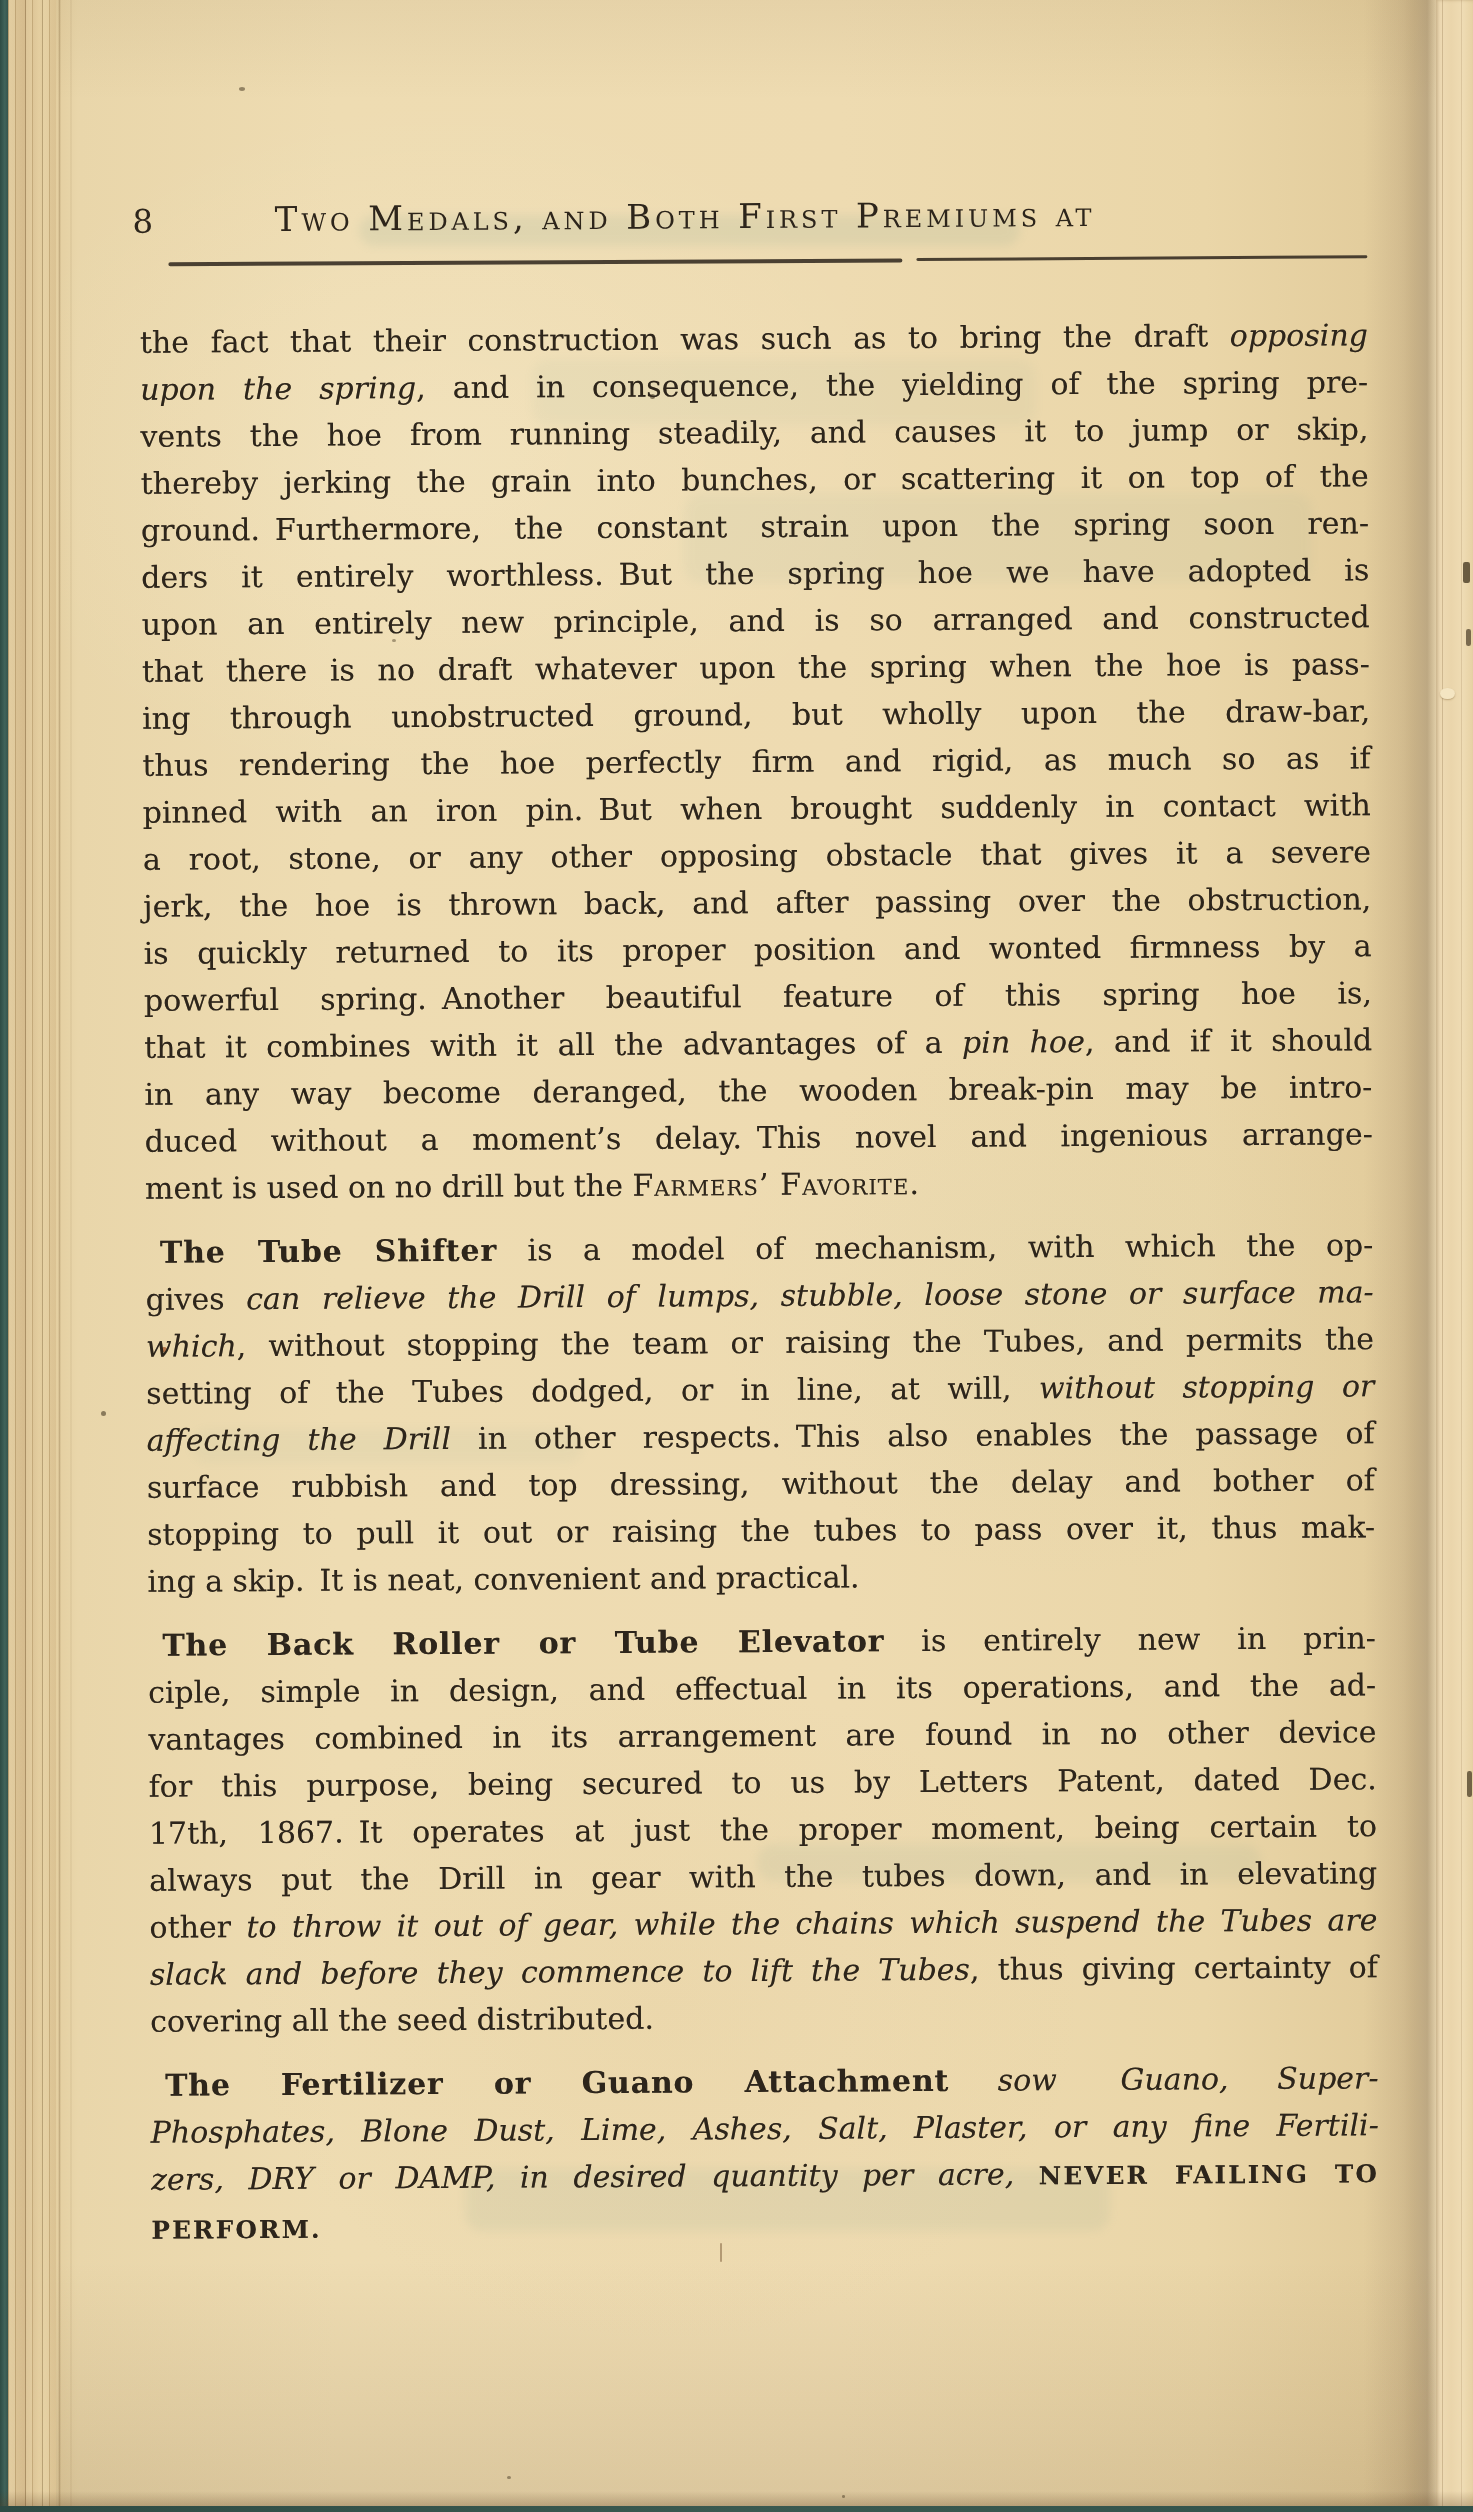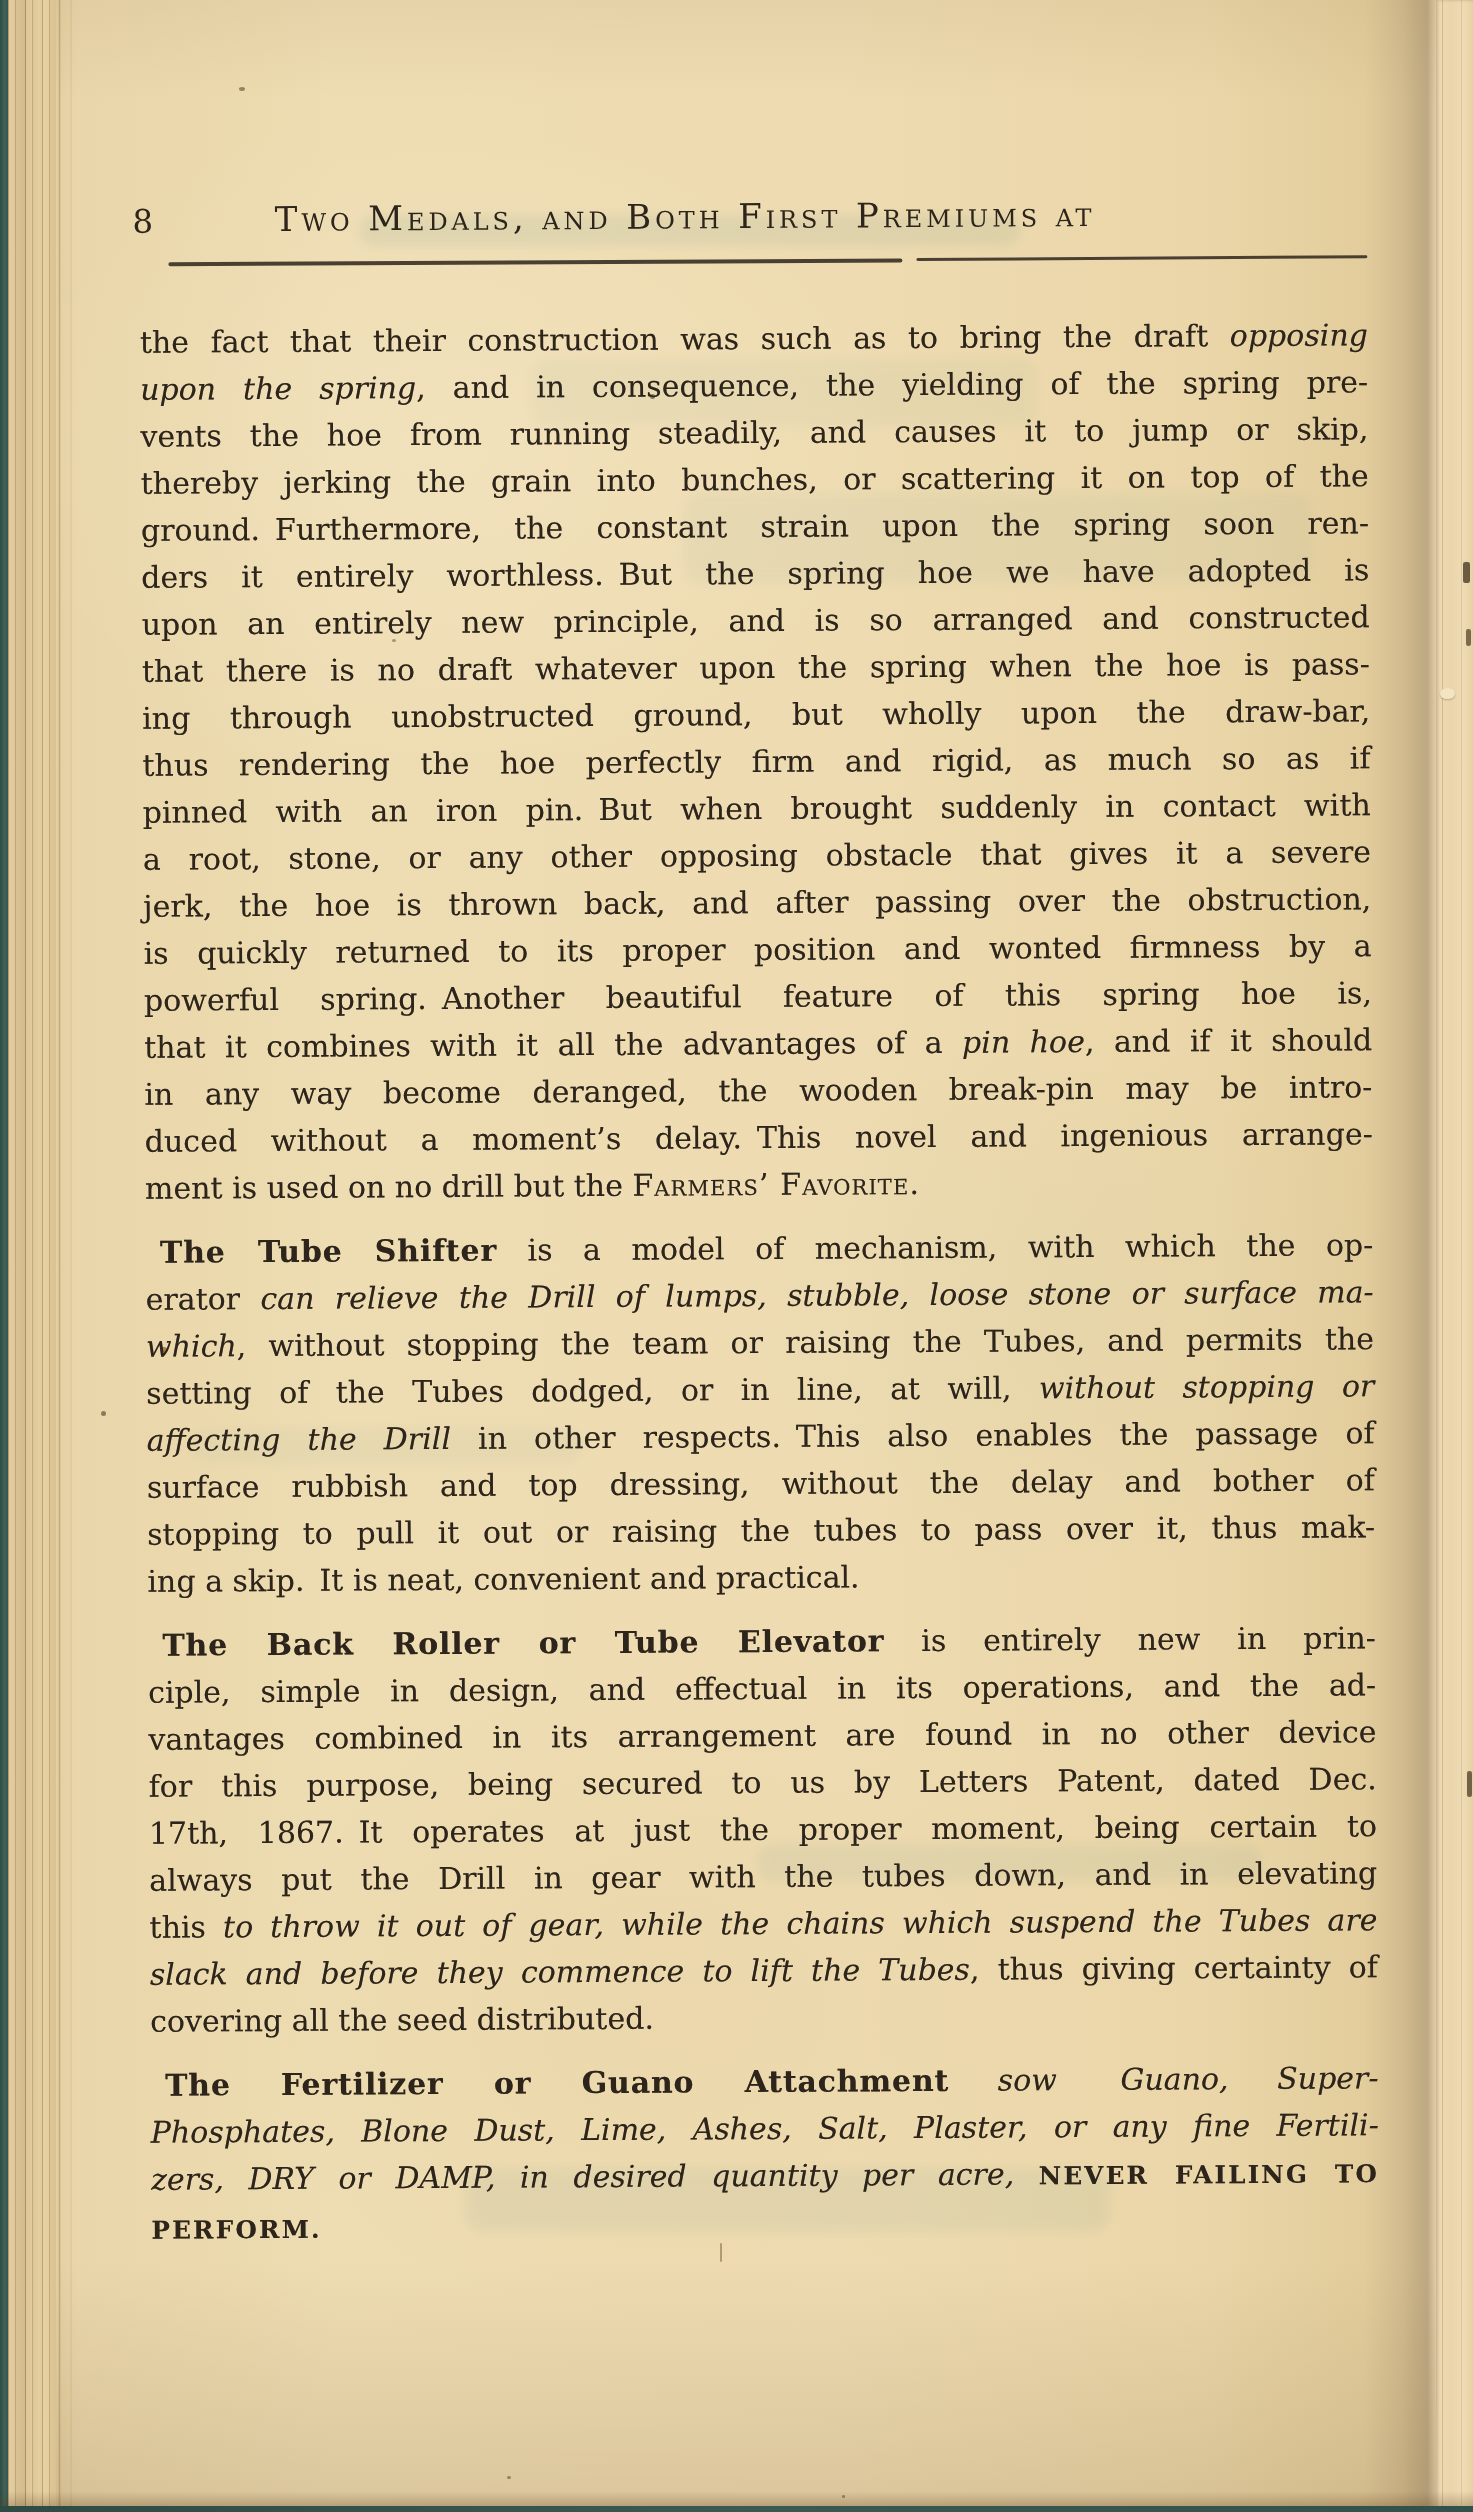--- a/index.html
+++ b/index.html
@@ -139,36 +139,36 @@
           <div class="line"><span>jerk, the hoe is thrown back, and after passing over the obstruction,</span></div>
           <div class="line"><span>is quickly returned to its proper position and wonted firmness by a</span></div>
           <div class="line"><span>powerful spring. Another beautiful feature of this spring hoe is,</span></div>
           <div class="line"><span>that it combines with it all the advantages of a </span><span class="s-i">pin hoe</span><span>, and if it should</span></div>
           <div class="line"><span>in any way become deranged, the wooden break-pin may be intro-</span></div>
           <div class="line"><span>duced without a moment’s delay. This novel and ingenious arrange-</span></div>
           <div class="line last"><span>ment is used on no drill but the </span><span class="s-sc">Farmers’ Favorite</span><span>.</span></div>
         </div>
         <div class="para indent">
           <div class="line first"><span class="s-b">The Tube Shifter</span><span> is a model of mechanism, with which the op-</span></div>
-          <div class="line"><span>erator </span><span class="s-i">can relieve the Drill of lumps, stubble, loose stone or surface ma-</span></div>
+          <div class="line"><span>gives </span><span class="s-i">can relieve the Drill of lumps, stubble, loose stone or surface ma-</span></div>
           <div class="line"><span class="s-i">which</span><span>, without stopping the team or raising the Tubes, and permits the</span></div>
           <div class="line"><span>setting of the Tubes dodged, or in line, at will, </span><span class="s-i">without stopping or</span></div>
           <div class="line"><span class="s-i">affecting the Drill</span><span> in other respects. This also enables the passage of</span></div>
           <div class="line"><span>surface rubbish and top dressing, without the delay and bother of</span></div>
           <div class="line"><span>stopping to pull it out or raising the tubes to pass over it, thus mak-</span></div>
           <div class="line last"><span>ing a skip. It is neat, convenient and practical.</span></div>
         </div>
         <div class="para indent">
           <div class="line first"><span class="s-b">The Back Roller or Tube Elevator</span><span> is entirely new in prin-</span></div>
           <div class="line"><span>ciple, simple in design, and effectual in its operations, and the ad-</span></div>
           <div class="line"><span>vantages combined in its arrangement are found in no other device</span></div>
           <div class="line"><span>for this purpose, being secured to us by Letters Patent, dated Dec.</span></div>
           <div class="line"><span>17th, 1867. It operates at just the proper moment, being certain to</span></div>
           <div class="line"><span>always put the Drill in gear with the tubes down, and in elevating</span></div>
-          <div class="line"><span>this </span><span class="s-i">to throw it out of gear, while the chains which suspend the Tubes are</span></div>
+          <div class="line"><span>other </span><span class="s-i">to throw it out of gear, while the chains which suspend the Tubes are</span></div>
           <div class="line"><span class="s-i">slack and before they commence to lift the Tubes</span><span>, thus giving certainty of</span></div>
           <div class="line last"><span>covering all the seed distributed.</span></div>
         </div>
         <div class="para indent">
           <div class="line first"><span class="s-b">The Fertilizer or Guano Attachment</span><span> </span><span class="s-i">sow  Guano, Super-</span></div>
           <div class="line"><span class="s-i">Phosphates, Blone Dust, Lime, Ashes, Salt, Plaster, or any fine Fertili-</span></div>
           <div class="line"><span class="s-i">zers, DRY or DAMP, in desired quantity per acre,</span><span> </span><span class="s-c">NEVER FAILING TO</span></div>
           <div class="line last"><span class="s-c">PERFORM.</span></div>
         </div>
       </div>

